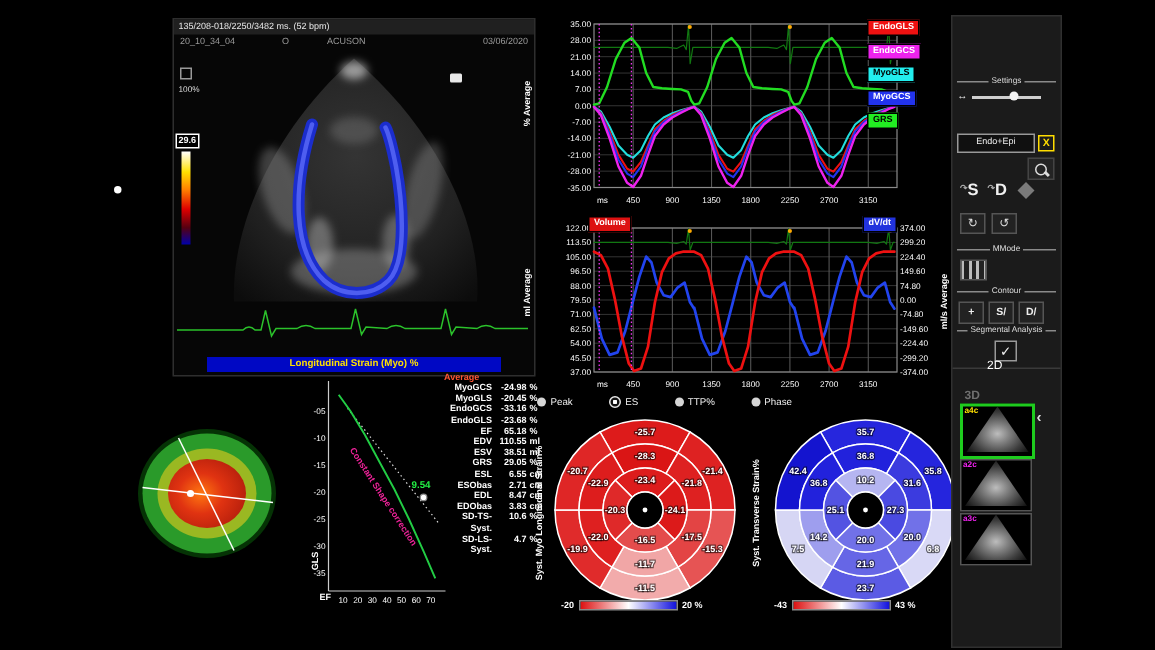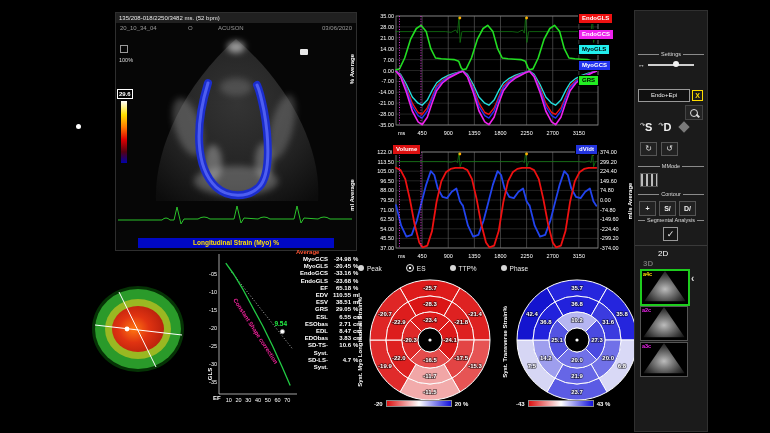--- a/index.html
+++ b/index.html
@@ -69,21 +69,21 @@
   .sd .arc{font-size:6px;vertical-align:top;color:#aaa;}
   .diamond{width:8px;height:8px;background:#7a7a7a;transform:rotate(45deg);margin-left:3px;}
   .icons2-row{position:absolute;left:5px;top:131px;display:flex;gap:4px;}
   .ibox{width:15px;height:12px;border:1px solid #555;background:#222;color:#ddd;font-size:8px;line-height:12px;text-align:center;}
   .mmode-icon{position:absolute;left:5px;top:162px;width:16px;height:12px;border:1px solid #555;
      background:repeating-linear-gradient(90deg,#bbb 0 2px,#222 2px 5px);}
   .contour-icons{position:absolute;left:4px;top:190px;display:flex;gap:3px;}
   .cbox{width:15px;height:13px;border:1px solid #555;background:#222;color:#eee;font-size:7px;font-weight:bold;line-height:13px;text-align:center;}
   .seg-check{position:absolute;left:28px;top:216px;width:13px;height:12px;border:1px solid #999;background:#161616;color:#eee;font-size:9px;line-height:12px;text-align:center;}
   .panel-hr{position:absolute;left:0;right:0;top:234px;height:1px;background:#3a3a3a;}
-  .mode2d{position:absolute;left:8px;top:238px;font-size:8px;font-weight:normal;color:#fff;padding-left:15px;}
+  .mode2d{position:absolute;left:8px;top:228px;font-size:8px;font-weight:normal;color:#fff;padding-left:15px;}
   .mode3d{position:absolute;left:8px;top:248px;font-size:8px;font-weight:bold;color:#6f6f6f;}
   .thumb{position:absolute;left:5px;width:46px;height:33px;background:#000;border:1px solid #555;}
   .thumb.sel{border:2px solid #1ecc1e;}
   .tlab{position:absolute;top:0;left:1px;font-size:5.5px;font-weight:bold;z-index:2;}
   .tlab.y{color:#ffe000;} .tlab.m{color:#ee22ee;}
   .timg{width:100%;height:100%;clip-path:polygon(50% 0,95% 92%,5% 92%);
     background:radial-gradient(ellipse at 50% 55%,#bdbdbd 0%,#808080 25%,#3c3c3c 55%,#0a0a0a 82%);}
   .collapse-arrow{position:absolute;left:56px;top:262px;color:#ddd;font-size:10px;font-weight:bold;}
 </style>
 </head>

